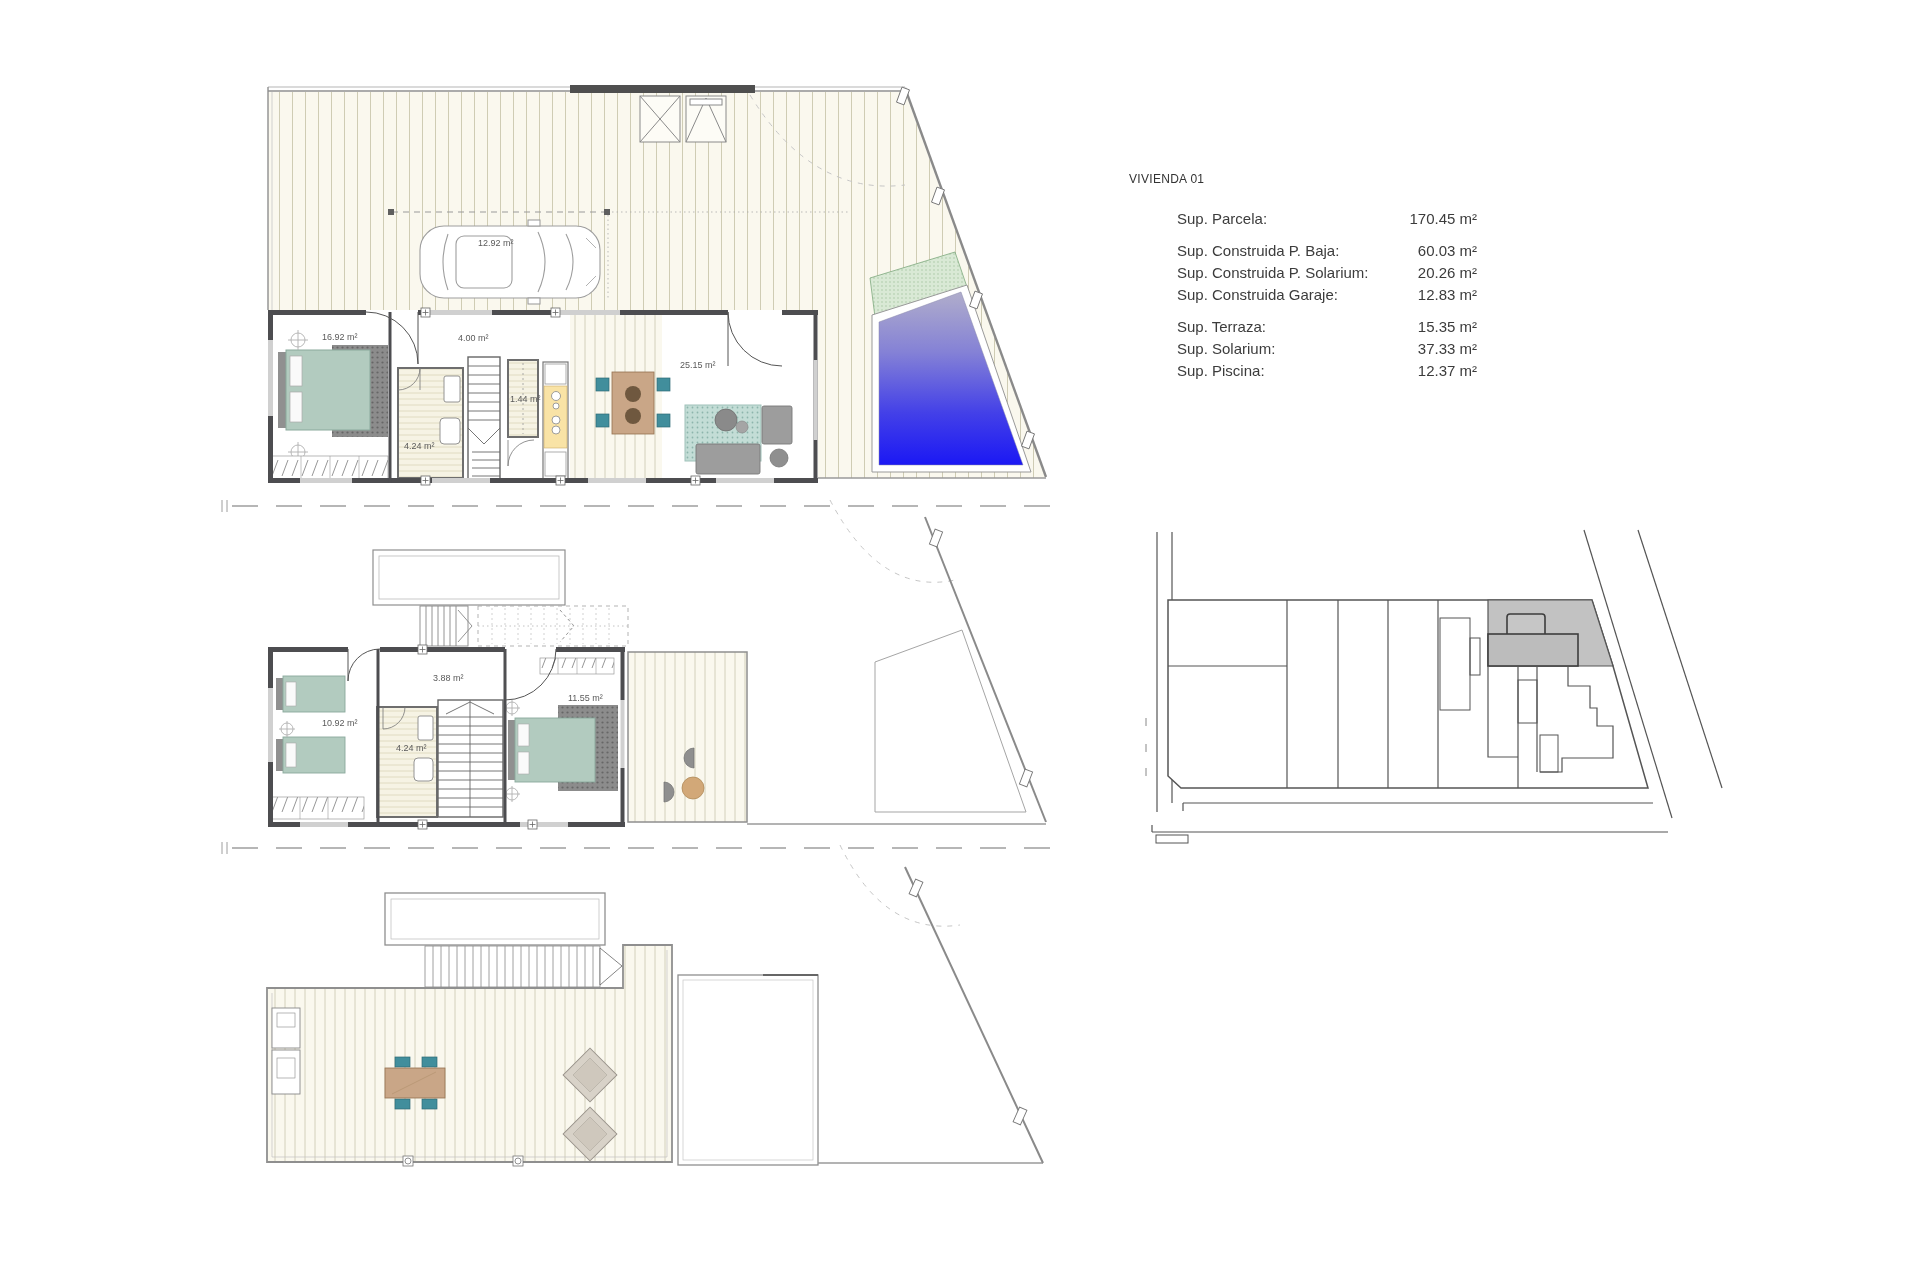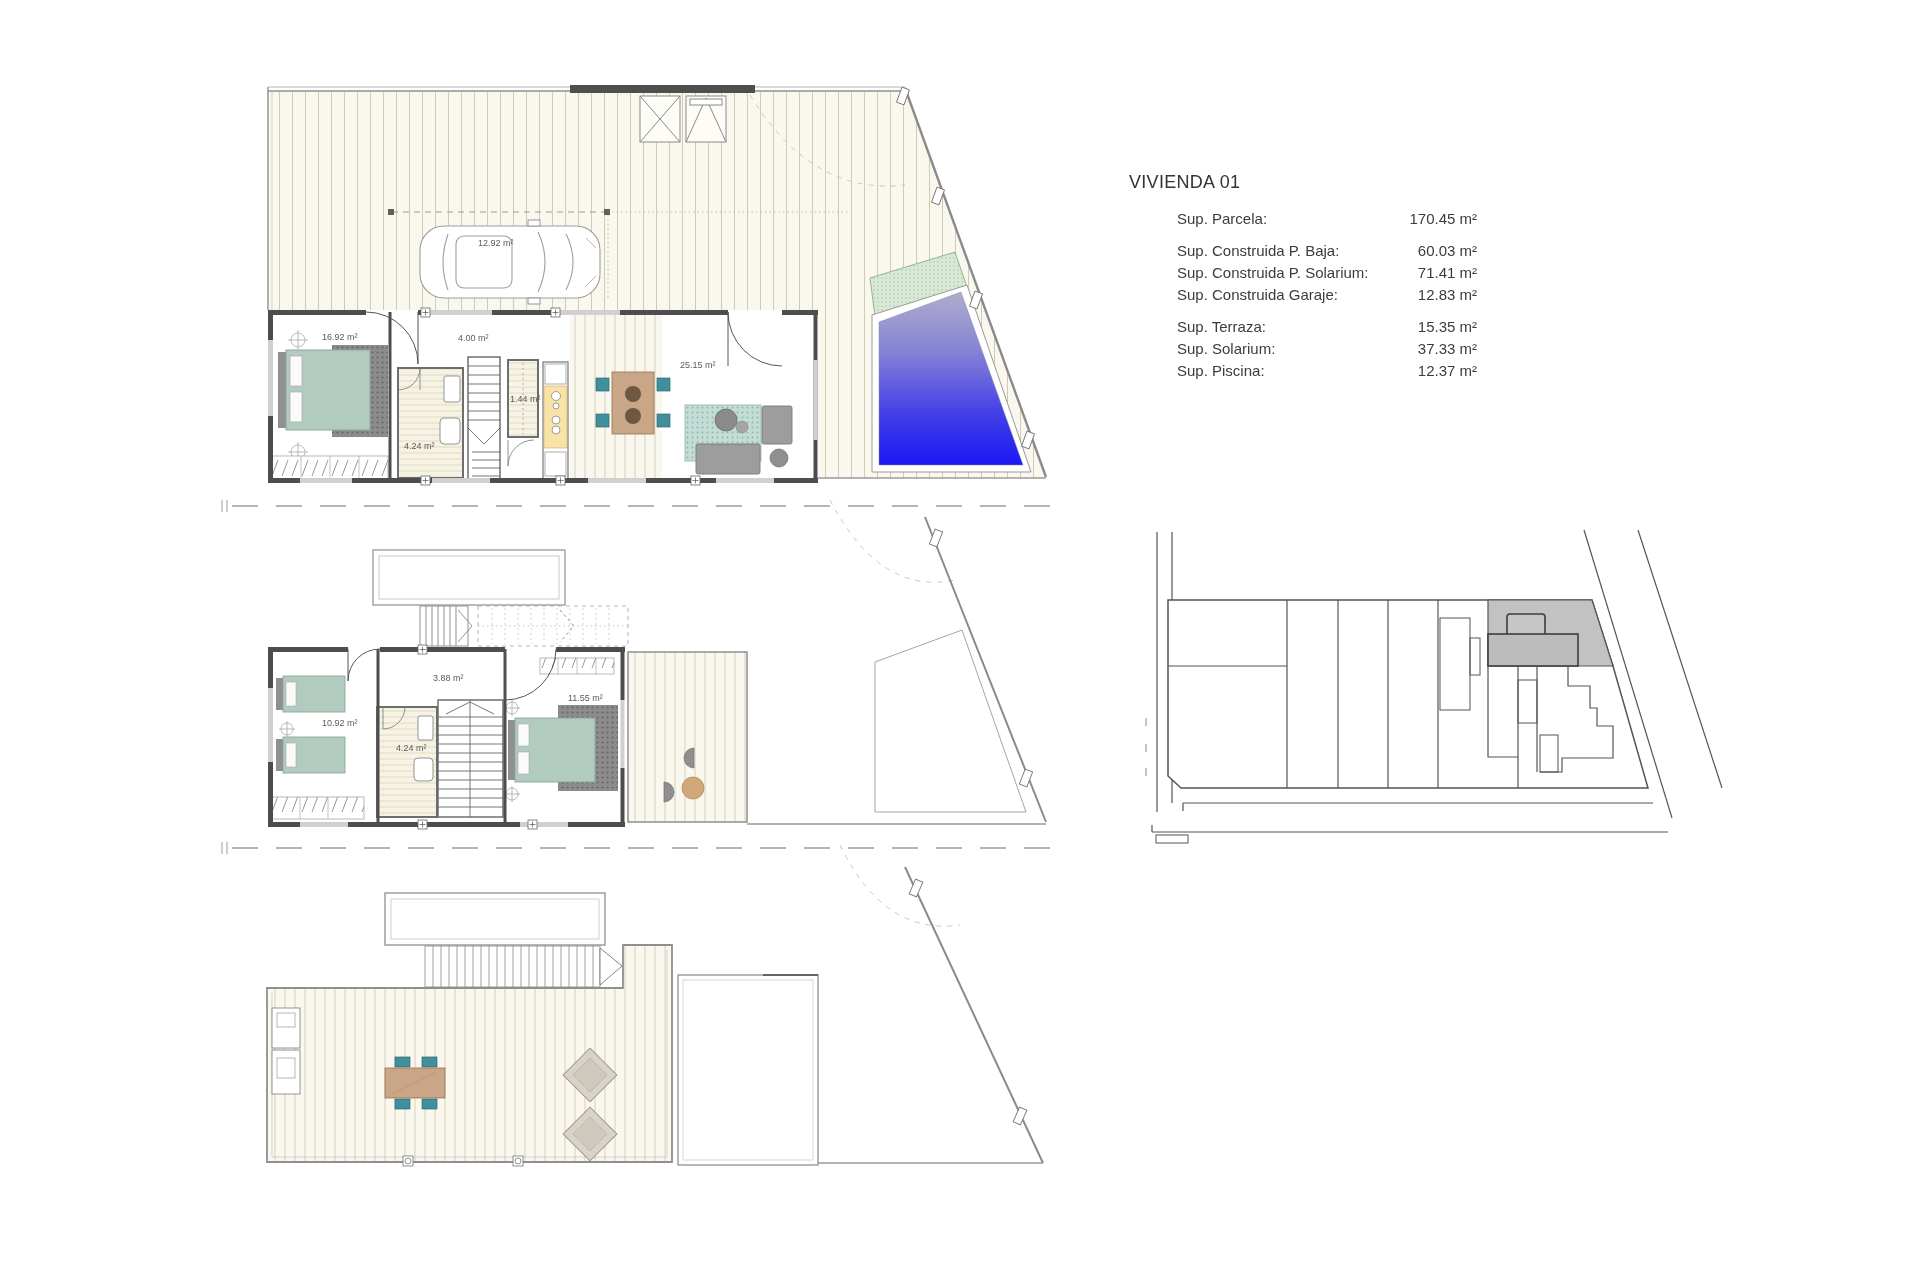--- a/index.html
+++ b/index.html
@@ -1,21 +1,21 @@
 <!DOCTYPE html>
 <html style="--wall: #4d4d50; --deck-bg: #faf8ee; --deck-line: #cfccb4; --pool-top: #b0adcb; --pool-mid: #8481d6; --pool-low: #4340e8; --pool-deep: #1b18f4; --green-band: #d9e9d5; --bed-green: #b2cbbf; --chair-teal: #418e9c; --wood: #c9a687; --wood-dark: #6f583f; --table-round: #d2a878; --lounger: #d8d2c8; --rug-teal: #c3ddd6; --parcel-gray: #c2c2c2;"><head>
 <meta charset="utf-8">
 <style>
   html,body{margin:0;padding:0;background:#ffffff;}
   #stage{position:relative;width:1920px;height:1280px;background:#fff;overflow:hidden;
          font-family:"Liberation Sans", sans-serif;}
   #drawing{position:absolute;left:0;top:0;}
   .plan-label{font-family:"Liberation Sans", sans-serif;font-size:9px;fill:#5a5a5a;}
   #info-panel{position:absolute;left:1129px;top:172px;width:340px;color:#3c3c3c;}
-  #info-title{font-size:18px;font-weight:400;letter-spacing:.3px;color:#333;}
+  #info-title{font-size:12px;font-weight:400;letter-spacing:.3px;color:#333;}
   #info-rows{position:absolute;left:33px;top:36px;width:300px;margin-left:15px;}
   .info-row{display:flex;justify-content:space-between;height:22px;font-size:15px;line-height:22px;}
   .gap-before{margin-top:10px;}
   .info-value{}
 </style>
 </head>
 <body>
 
 <div id="stage">
 
@@ -460,21 +460,21 @@
         <div class="info-row">
           <span class="info-label">Sup. Parcela:</span>
           <span class="info-value">170.45 m²</span>
         </div>
         <div class="info-row gap-before">
           <span class="info-label">Sup. Construida P. Baja:</span>
           <span class="info-value">60.03 m²</span>
         </div>
         <div class="info-row">
           <span class="info-label">Sup. Construida P. Solarium:</span>
-          <span class="info-value">71.41 m²</span>
+          <span class="info-value">20.26 m²</span>
         </div>
         <div class="info-row">
           <span class="info-label">Sup. Construida Garaje:</span>
           <span class="info-value">12.83 m²</span>
         </div>
         <div class="info-row gap-before">
           <span class="info-label">Sup. Terraza:</span>
           <span class="info-value">15.35 m²</span>
         </div>
         <div class="info-row">

